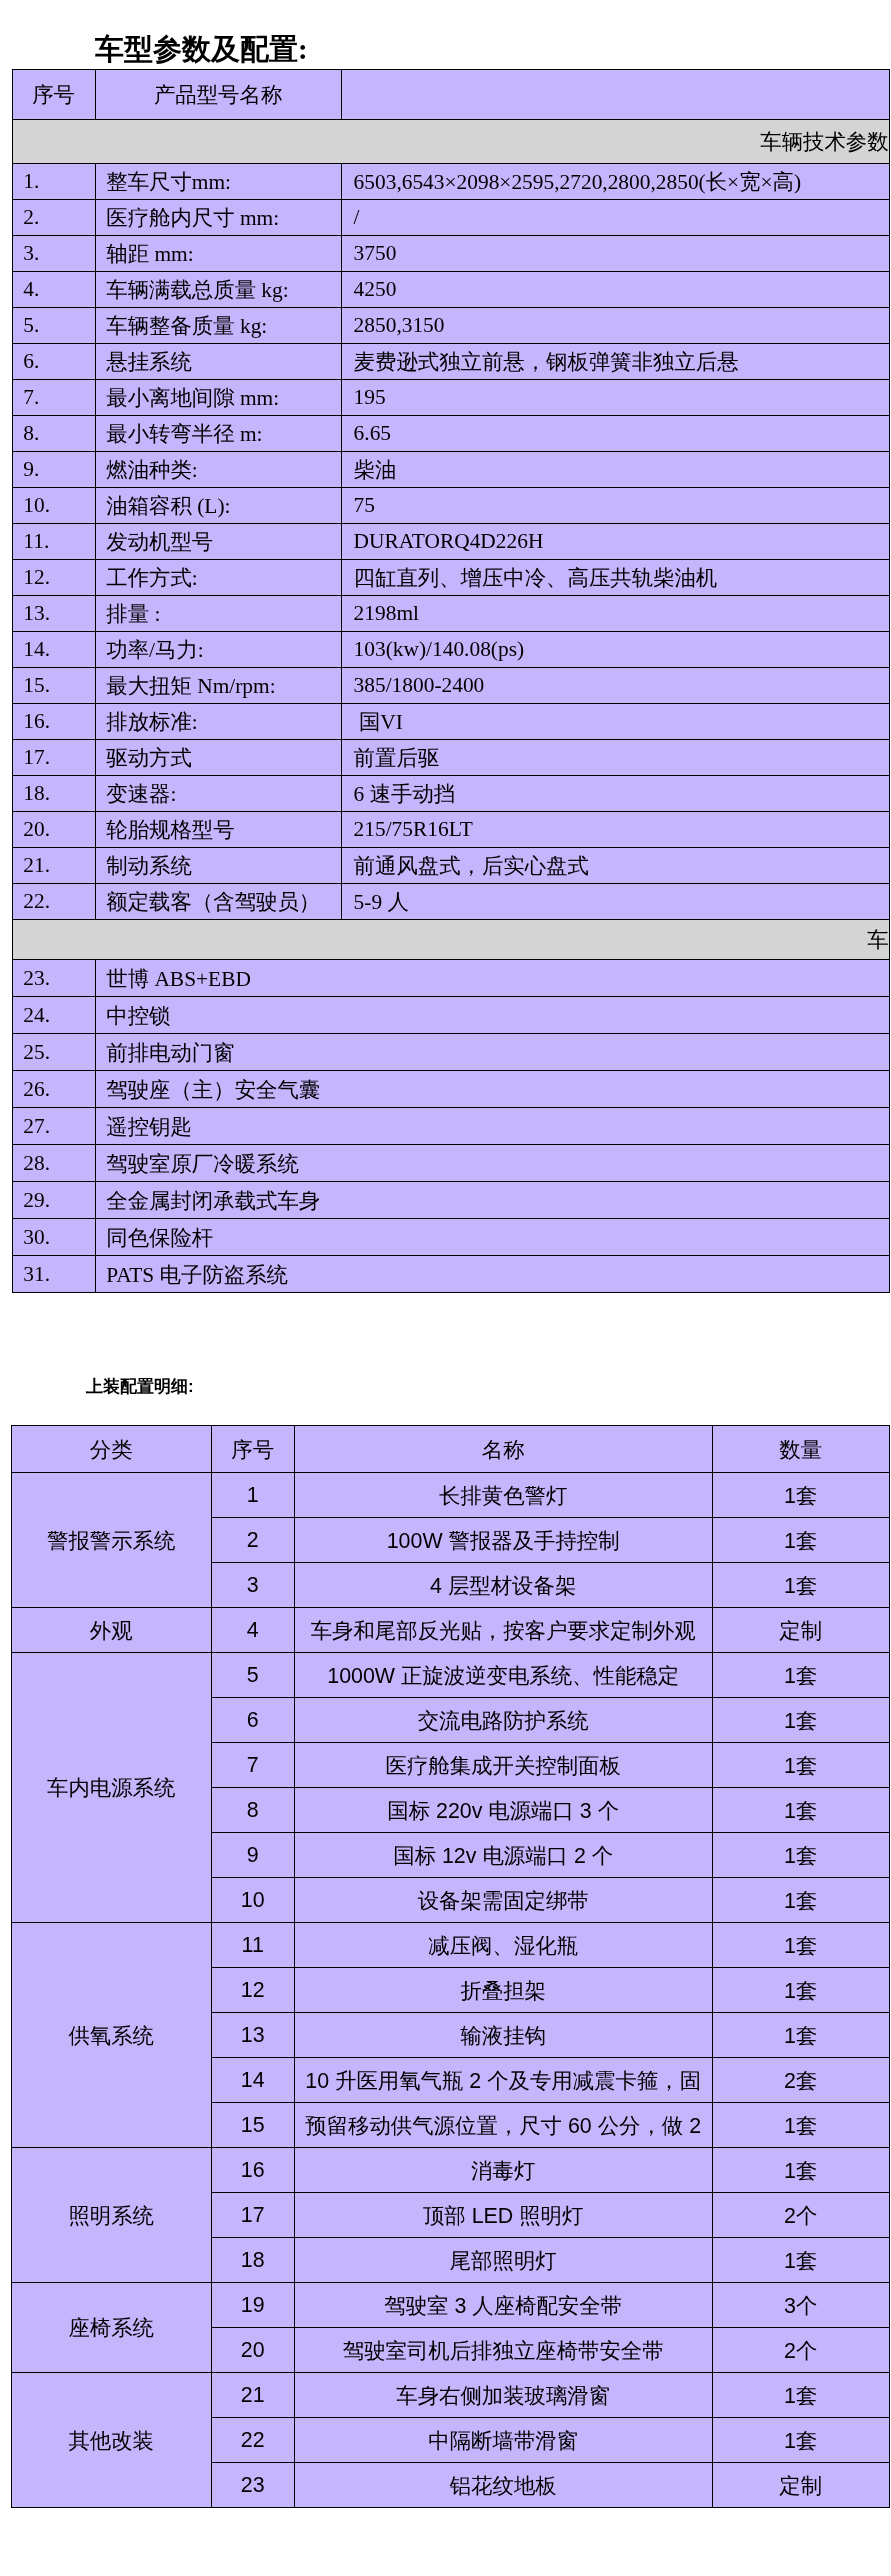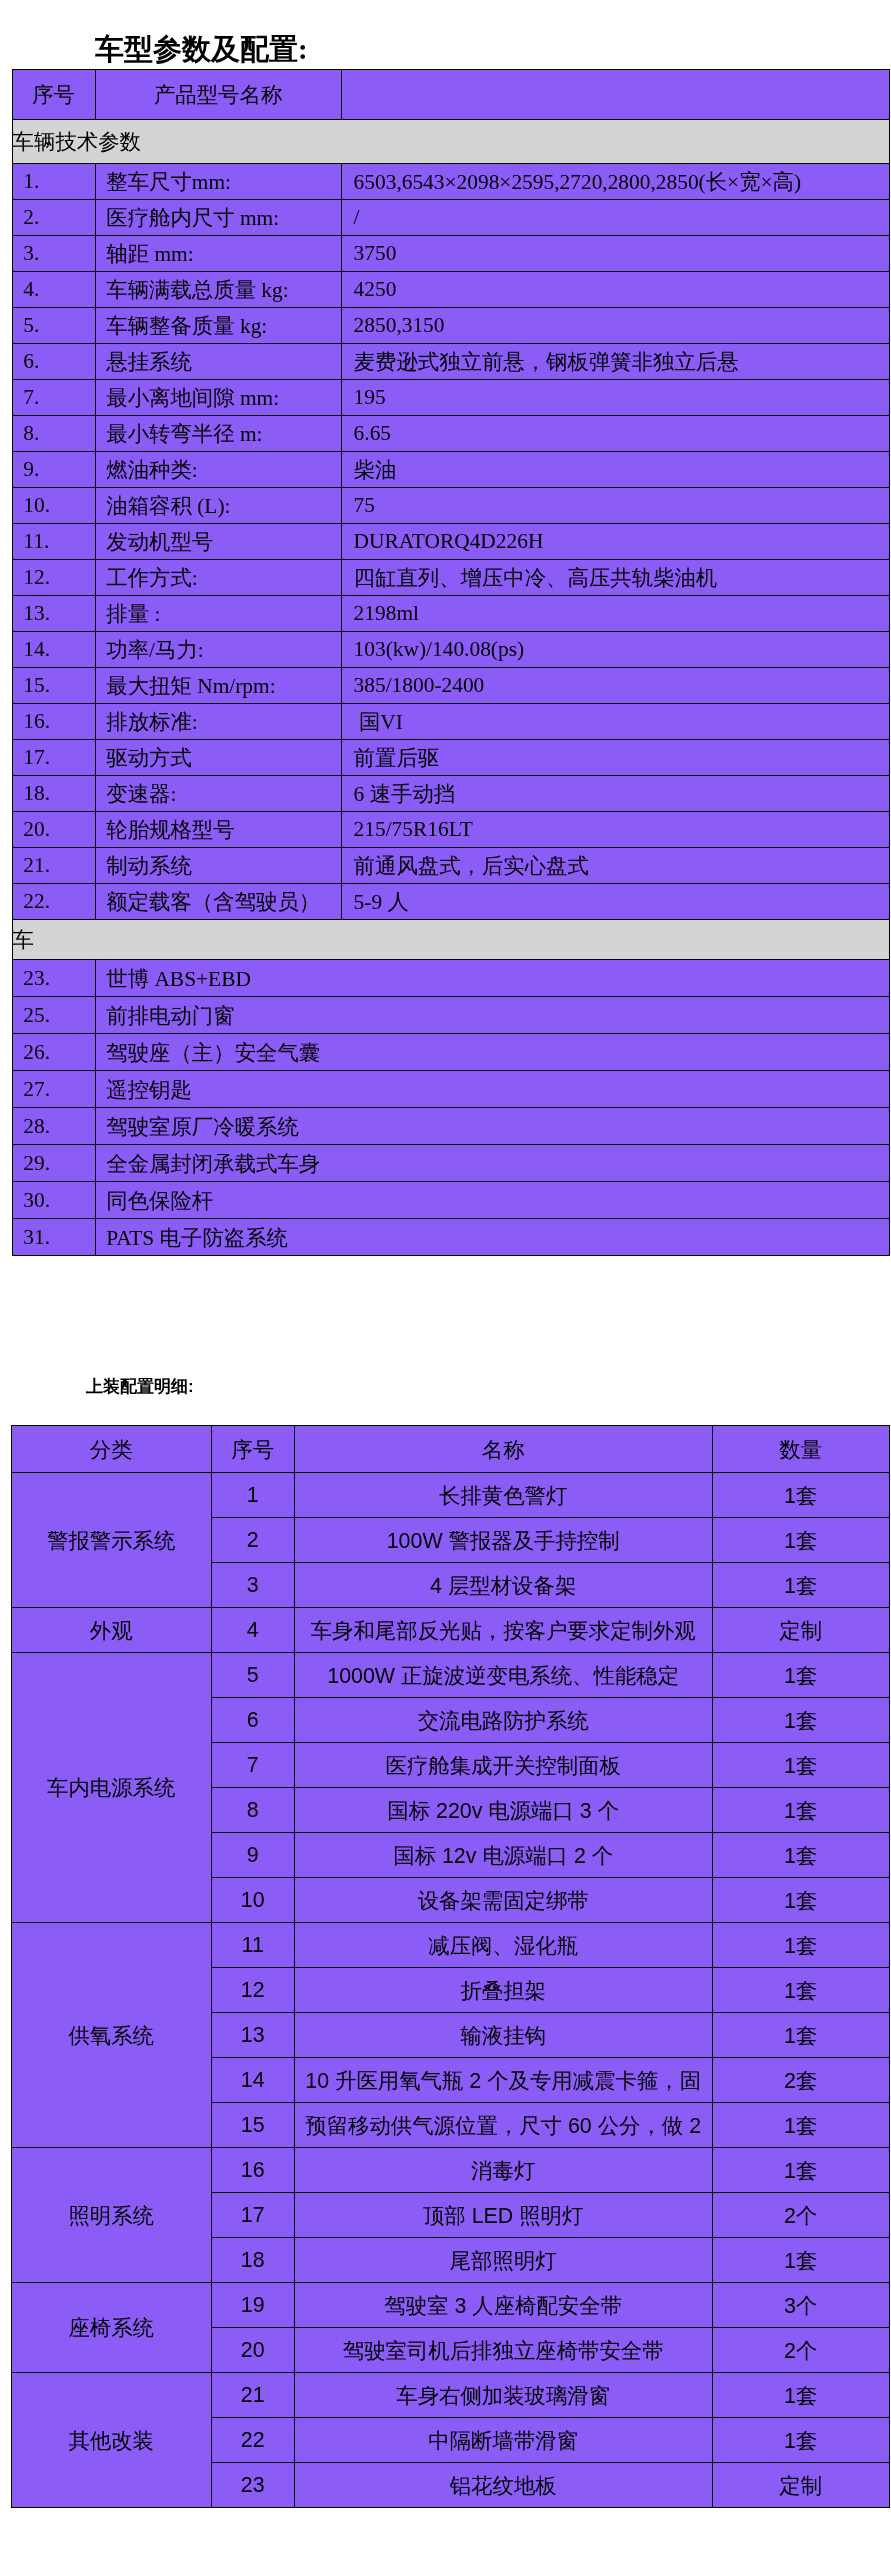--- a/index.html
+++ b/index.html
@@ -1,28 +1,28 @@
 <!DOCTYPE html>
 <html style="--section-bg: #d4d4d4;font-size:14.3px"><head>
 <meta charset="utf-8">
 <style>
   html,body{margin:0;padding:0;background:#ffffff;}
   .page{position:relative;width:891px;height:2576px;background:#ffffff;color:#000;}
   .doc-title{position:absolute;font-weight:bold;white-space:nowrap;color:#000;}
   #title1{left:95px;top:18px;font-size:29px;font-family:"Liberation Serif","DejaVu Serif",serif;margin-top:12px;}
   #title2{left:86px;top:1375px;font-size:17px;font-family:Liberation Sans, sans-serif;}
 
-  table{border-collapse:collapse;table-layout:fixed;position:absolute;background:#8b5cf6;}
+  table{border-collapse:collapse;table-layout:fixed;position:absolute;background:#c4b5fd;}
   td,th{border:1.8px solid #000;vertical-align:middle;overflow:hidden;white-space:pre-wrap;font-weight:normal;padding:0;}
 
   
   #table1{left:11.6px;top:69px;width:877px;font-family:"Liberation Serif","DejaVu Serif",serif;font-size:21.4px;}
   #table1 thead tr{height:50px;}
   #table1 thead td{text-align:center;}
-  .sec-row td{background:var(--section-bg,#d4d4d4);text-align:left;}
+  .sec-row td{background:var(--section-bg,#d4d4d4);text-align:right;padding-left:48px;}
   #t1a .sec-row{height:44px;}
   #t1b .sec-row{height:40px;}
   #t1a tr.t1-row{height:36px;}
   #t1b tr.t1-row{height:37px;}
   #table1 td.no{padding-left:10.7px;}
   #table1 td.label{padding-left:10.7px;margin-left:20px;}
   #table1 td.value{padding-left:12px;}
 
   
   #table2{left:10.7px;top:1425px;width:878px;font-family:Liberation Sans, sans-serif;font-size:21.4px;text-align:center;}
@@ -161,20 +161,24 @@
       </tbody>
     <tbody id="t1b">
       <tr class="sec-row">
         <td colspan="3">车</td>
       </tr>
     <tr class="t1-row">
           <td class="no">23.</td>
           <td class="label" colspan="2">世博 ABS+EBD</td>
         </tr>
         <tr class="t1-row">
+          <td class="no">24.</td>
+          <td class="label" colspan="2">中控锁</td>
+        </tr>
+        <tr class="t1-row">
           <td class="no">25.</td>
           <td class="label" colspan="2">前排电动门窗</td>
         </tr>
         <tr class="t1-row">
           <td class="no">26.</td>
           <td class="label" colspan="2">驾驶座（主）安全气囊</td>
         </tr>
         <tr class="t1-row">
           <td class="no">27.</td>
           <td class="label" colspan="2">遥控钥匙</td>

